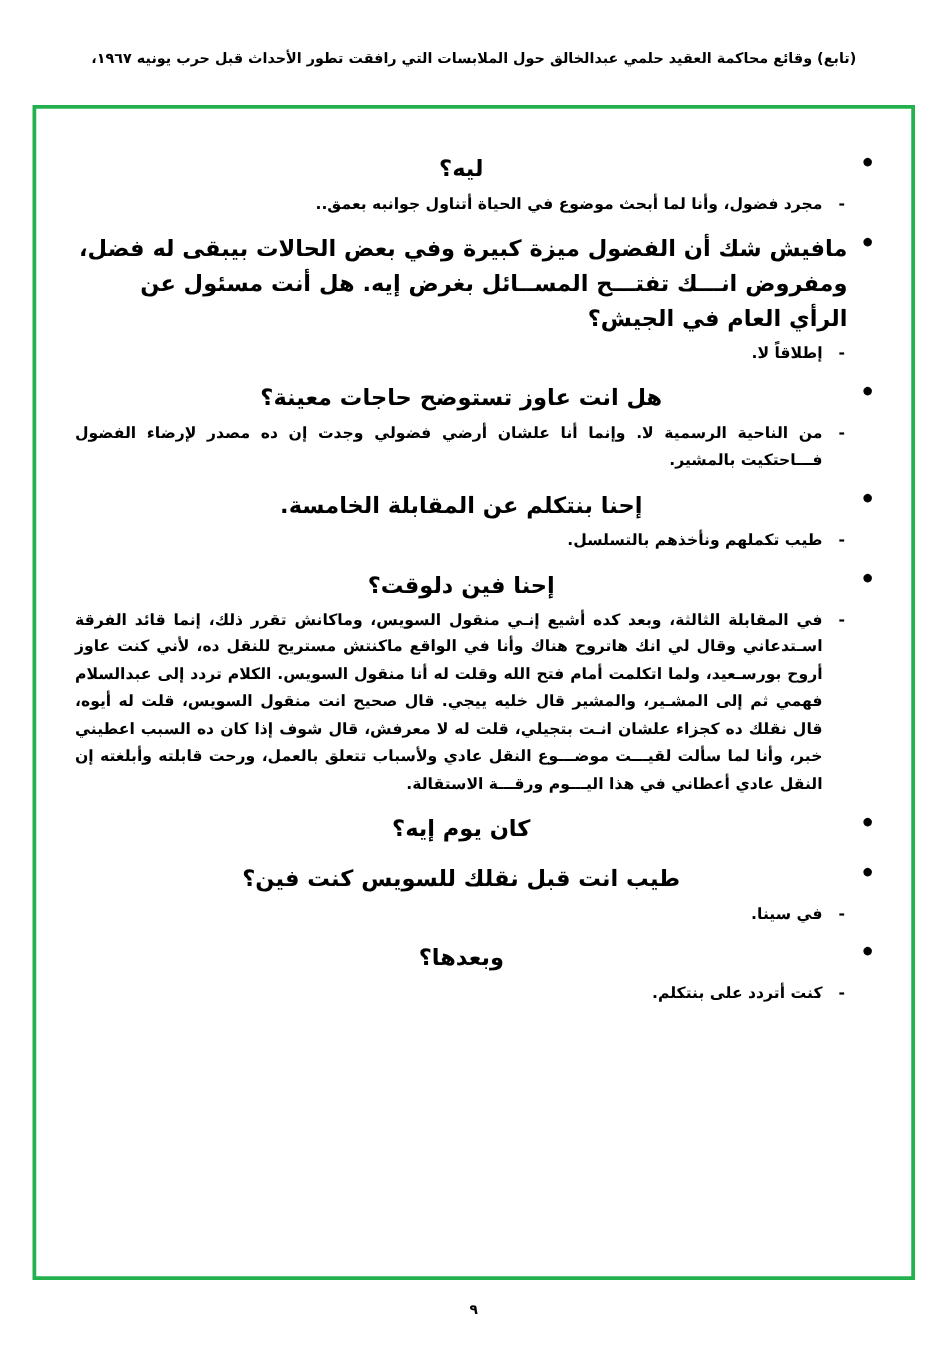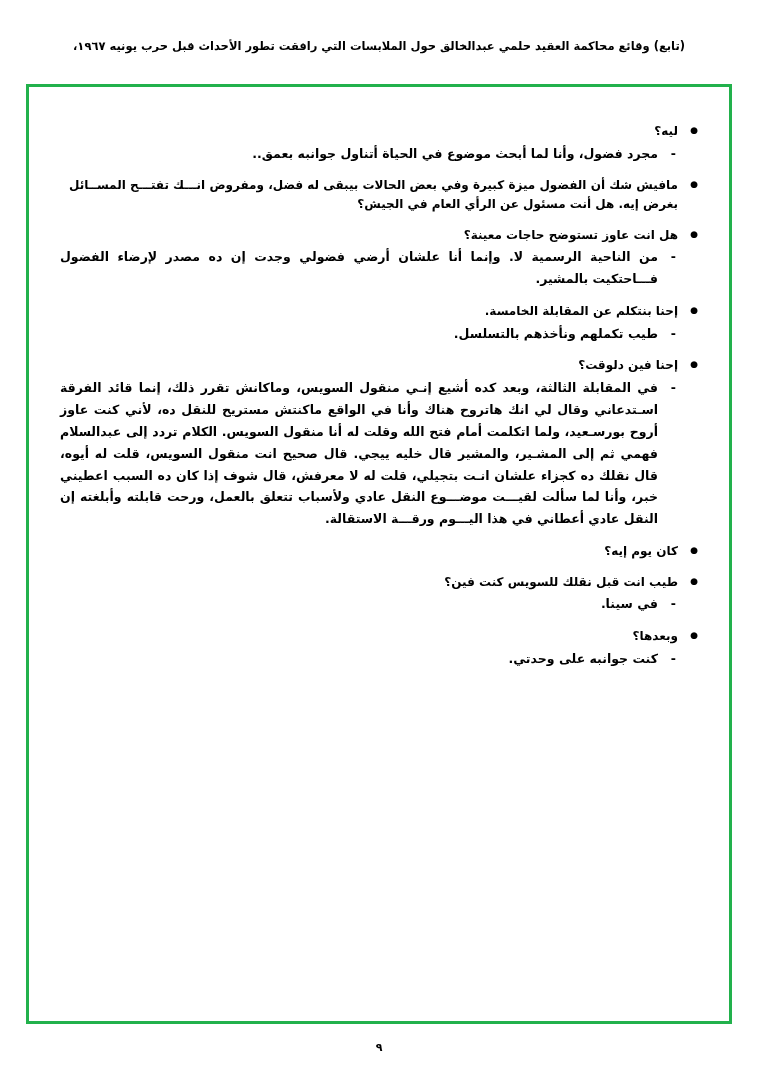--- a/index.html
+++ b/index.html
@@ -55,24 +55,23 @@
     margin-bottom: 12px;
   }
   ul.q-list {
     list-style: none;
     margin: 0;
     padding: 0;
   }
   li.question {
     position: relative;
     padding-right: 20px;
-    font-size: 12px;
+    font-size: 18px;
     font-weight: bold;
     line-height: 1.55;
-    text-align: right;
     margin-bottom: 2px;
   }
   li.question::before {
     content: "\25CF";
     position: absolute;
     right: 0;
     top: 0;
     font-size: 9px;
     line-height: 1.9;
   }
@@ -128,20 +127,21 @@
       <ul class="q-list">
         <li class="question q-center">ليه؟</li>
       </ul>
       <div class="answer center-ish">مجرد فضول، وأنا لما أبحث موضوع في الحياة أتناول جوانبه بعمق..</div>
     </div>
 
     <div class="qa-block">
       <ul class="q-list">
         <li class="question justify-blk">مافيش شك أن الفضول ميزة كبيرة وفي بعض الحالات بيبقى له فضل، ومفروض انـــك تفتـــح المســائل بغرض إيه. هل أنت مسئول عن الرأي العام في الجيش؟</li>
       </ul>
+      <div class="answer center-ish">إطلاقاً لا.</div>
     </div>
 
     <div class="qa-block">
       <ul class="q-list">
         <li class="question q-center">هل انت عاوز تستوضح حاجات معينة؟</li>
       </ul>
       <div class="answer justify-blk">من الناحية الرسمية لا. وإنما أنا علشان أرضي فضولي وجدت إن ده مصدر لإرضاء الفضول فـــاحتكيت بالمشير.</div>
     </div>
 
 
@@ -169,20 +169,20 @@
       <ul class="q-list">
         <li class="question q-center">طيب انت قبل نقلك للسويس كنت فين؟</li>
       </ul>
       <div class="answer center-ish">في سينا.</div>
     </div>
 
     <div class="qa-block">
       <ul class="q-list">
         <li class="question q-center">وبعدها؟</li>
       </ul>
-      <div class="answer center-ish">كنت جوانبه على وحدتي.</div>
+      <div class="answer center-ish">كنت أتردد على بنتكلم.</div>
     </div>
 
   </div>
 
   <div class="footer">٩</div>
 
 </div>
 
 </body></html>

